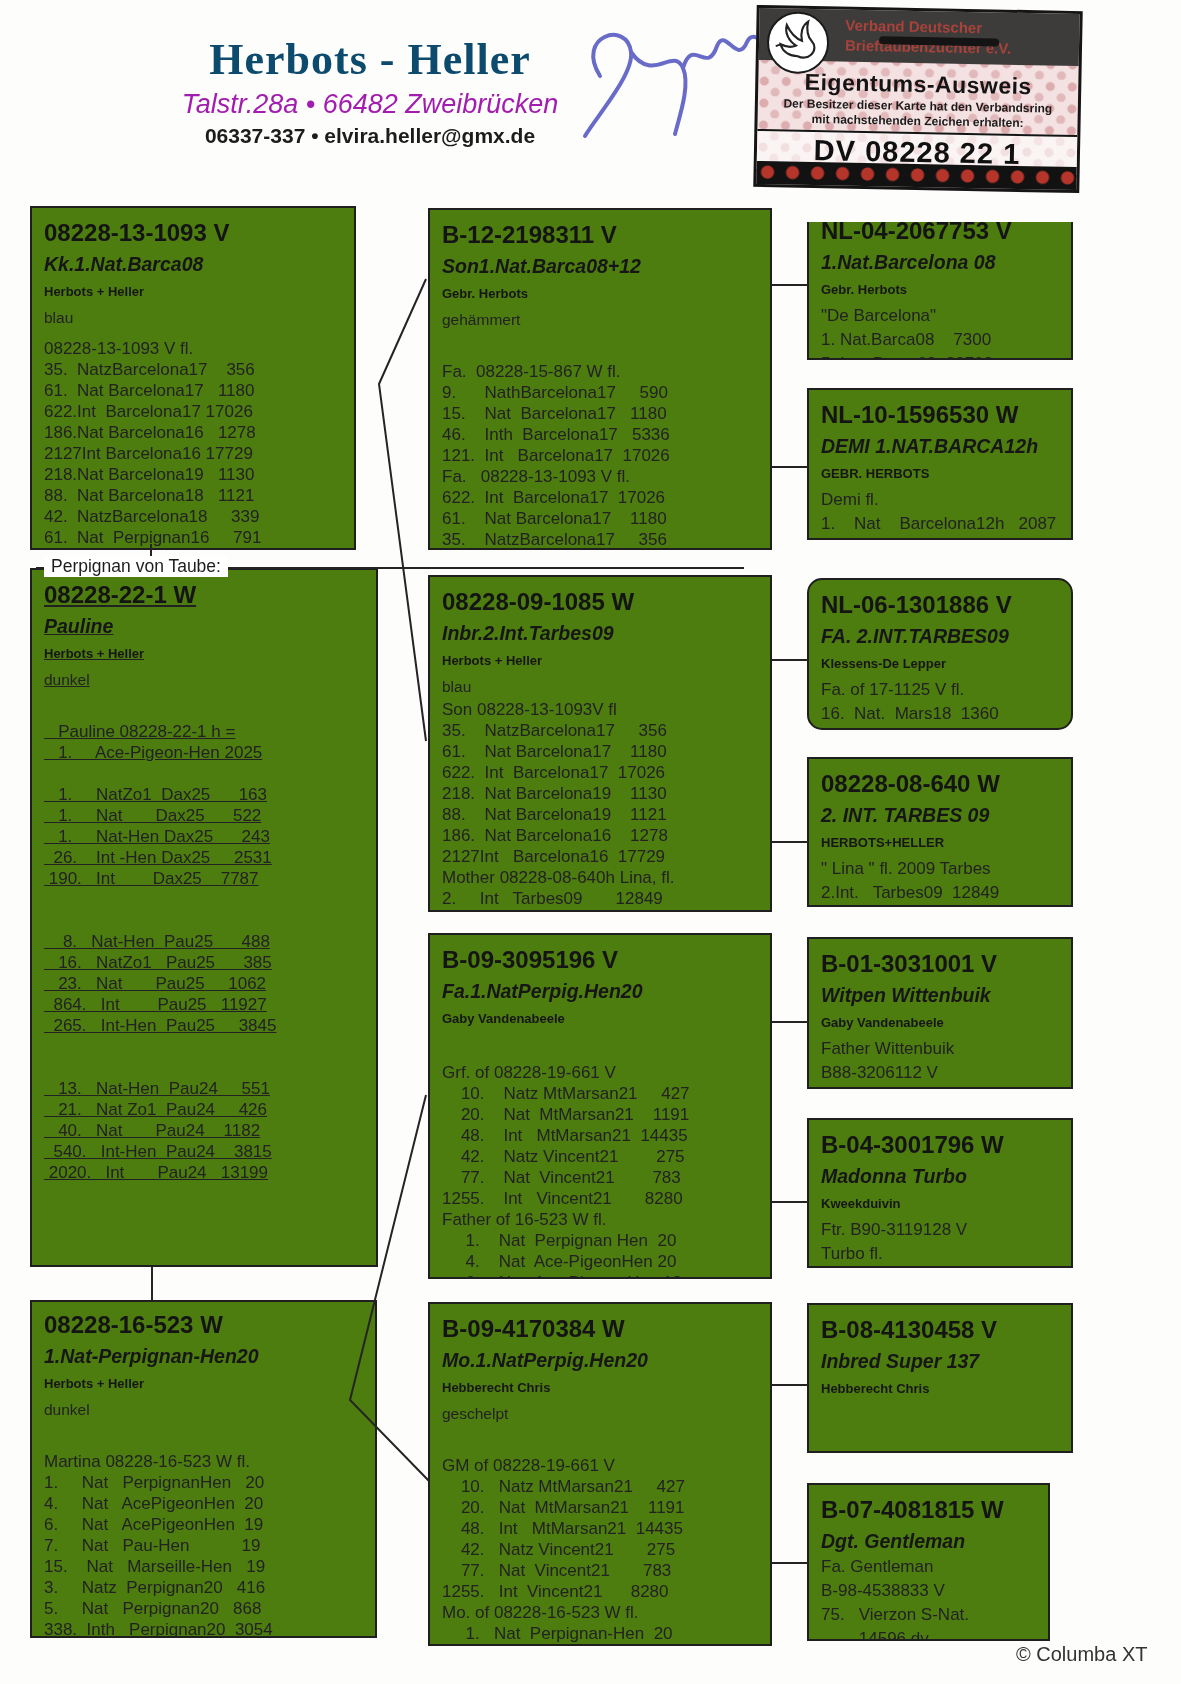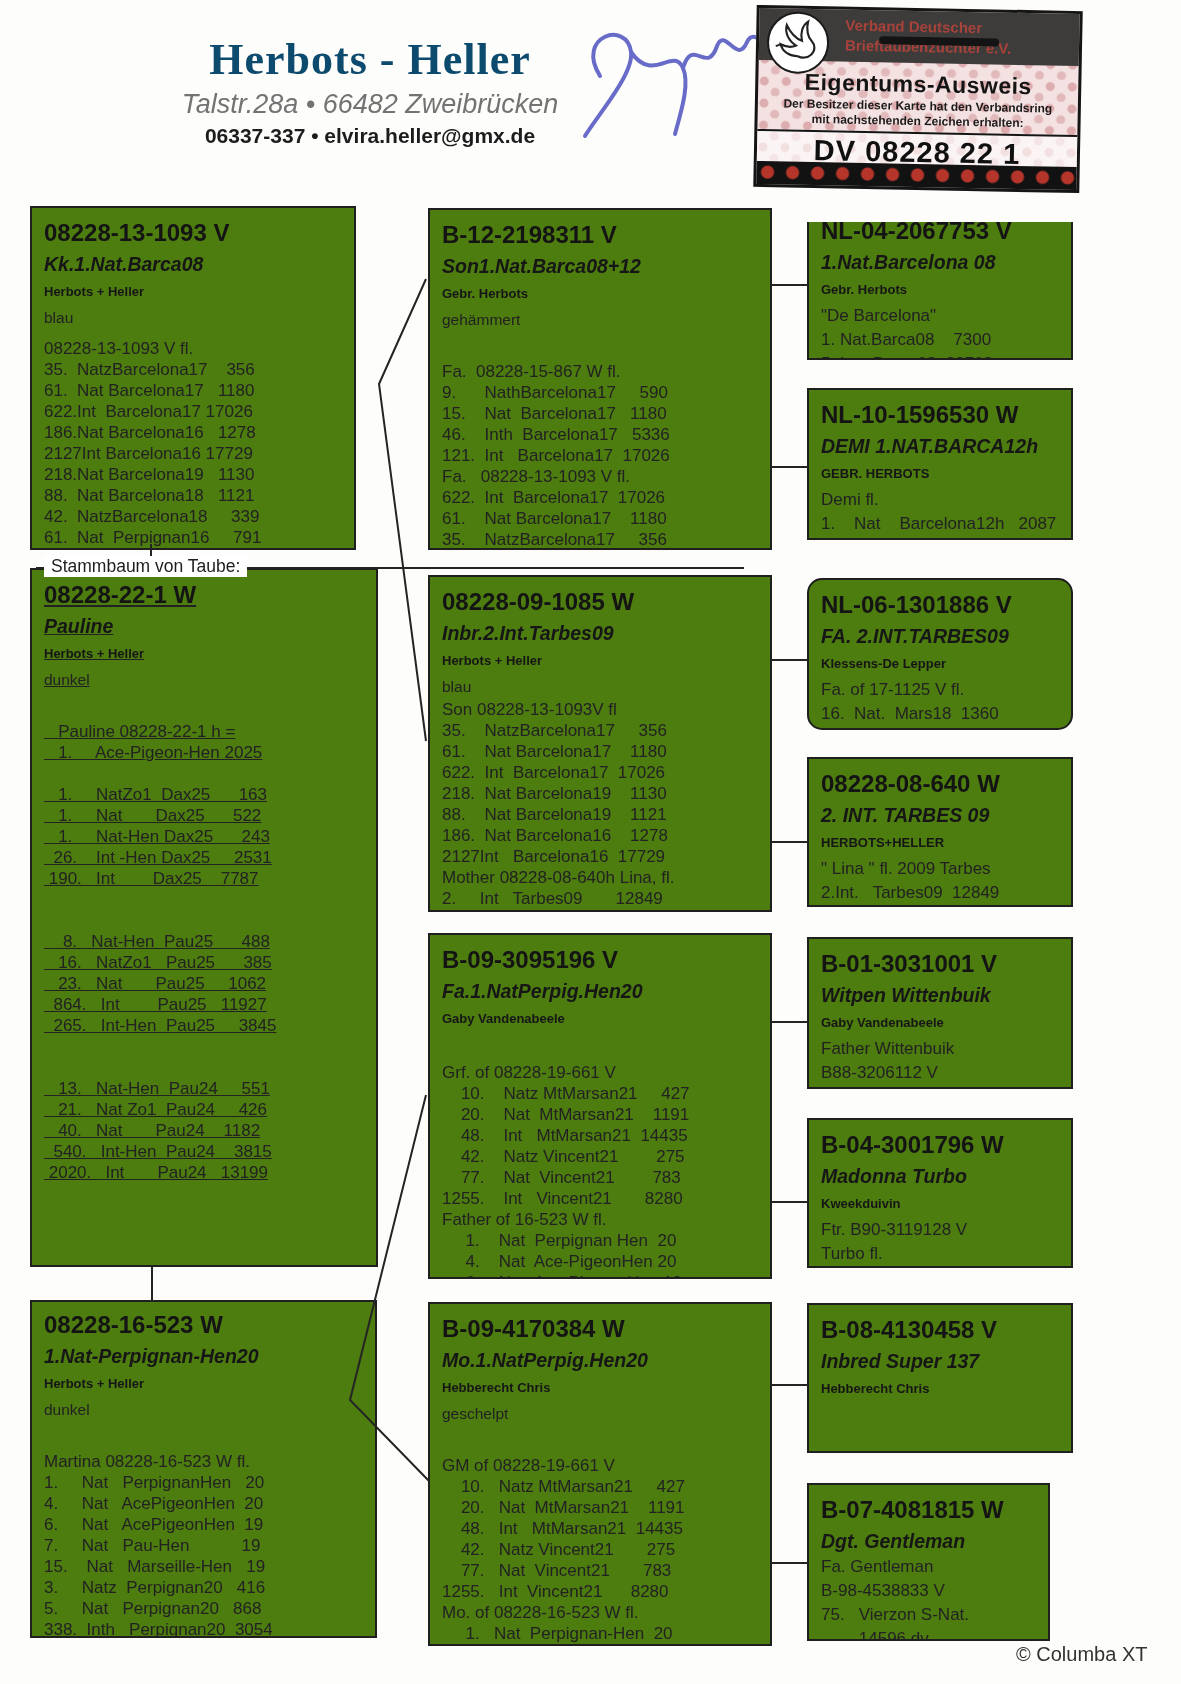--- a/index.html
+++ b/index.html
@@ -2,21 +2,21 @@
 <html><head>
 <meta charset="utf-8">
 <style>
   html,body{margin:0;padding:0;background:#ffffff;}
   #page{position:relative;width:1181px;height:1684px;background:#fdfdfb;overflow:hidden;
         font-family:"Liberation Sans", sans-serif;color:#222;}
 
   
   .lofthead{position:absolute;left:120px;top:34px;width:500px;text-align:center;z-index:1;}
   .loft-title{font-family:"Liberation Serif", serif;font-weight:bold;font-size:44px;color:#0c4a6e;letter-spacing:1px;}
-  .loft-addr{font-style:italic;font-size:27px;color:#737373;margin-top:4px;}
+  .loft-addr{font-style:italic;font-size:27px;color:#a21caf;margin-top:4px;}
   .loft-contact{font-weight:bold;font-size:21px;color:#1c1c1c;margin-top:4px;}
   .signature{position:absolute;left:545px;top:18px;width:300px;height:140px;z-index:4;}
 
   
   .card{position:absolute;left:755px;top:8px;width:326px;height:182px;border:3px solid #151515;
         box-sizing:border-box;z-index:5;transform:rotate(1.1deg);
         background-color:#f4e2e2;
         background-image:radial-gradient(circle at 6px 7px, rgba(196,118,122,.50) 4px, rgba(0,0,0,0) 5px),
                          radial-gradient(circle at 17px 18px, rgba(196,118,122,.38) 4px, rgba(0,0,0,0) 5px);
         background-size:22px 22px;}
@@ -110,21 +110,21 @@
     <line x1="771" y1="285" x2="808" y2="285"></line>
     <line x1="771" y1="467" x2="808" y2="467"></line>
     <line x1="771" y1="660" x2="808" y2="660"></line>
     <line x1="771" y1="842" x2="808" y2="842"></line>
     <line x1="771" y1="1022" x2="808" y2="1022"></line>
     <line x1="771" y1="1202" x2="808" y2="1202"></line>
     <line x1="771" y1="1385" x2="808" y2="1385"></line>
     <line x1="771" y1="1563" x2="808" y2="1563"></line>
   </svg>
 
-  <div class="treelabel">Stammbaum von Taube:</div>
+  <div class="treelabel">Perpignan von Taube:</div>
 
   <div class="pbox" style="left:30px;top:206px;width:326px;height:344px;">
     <div class="ring">08228-13-1093 V</div>
     <div class="sub">Kk.1.Nat.Barca08</div>
     <div class="own">Herbots + Heller</div>
     <div class="colr">blau</div>
     <div class="perf">08228-13-1093 V fl.
 35.  NatzBarcelona17    356
 61.  Nat Barcelona17   1180
 622.Int  Barcelona17 17026

